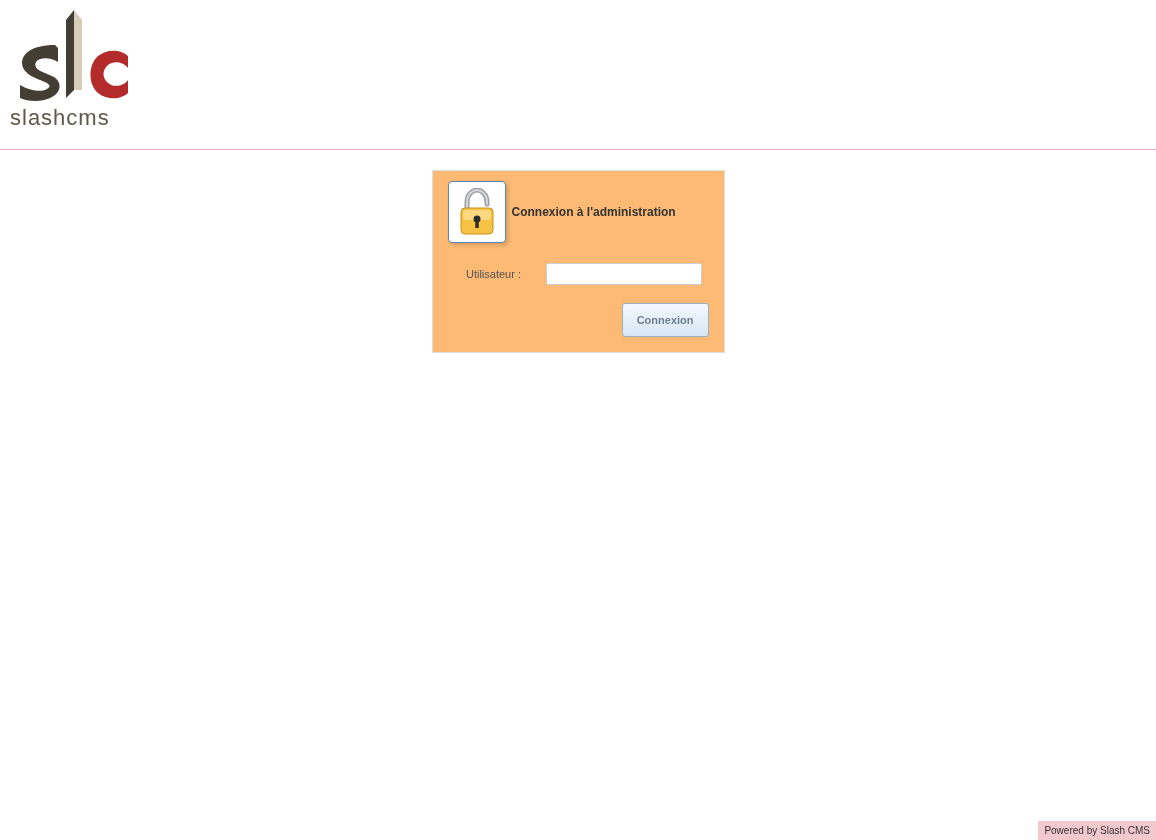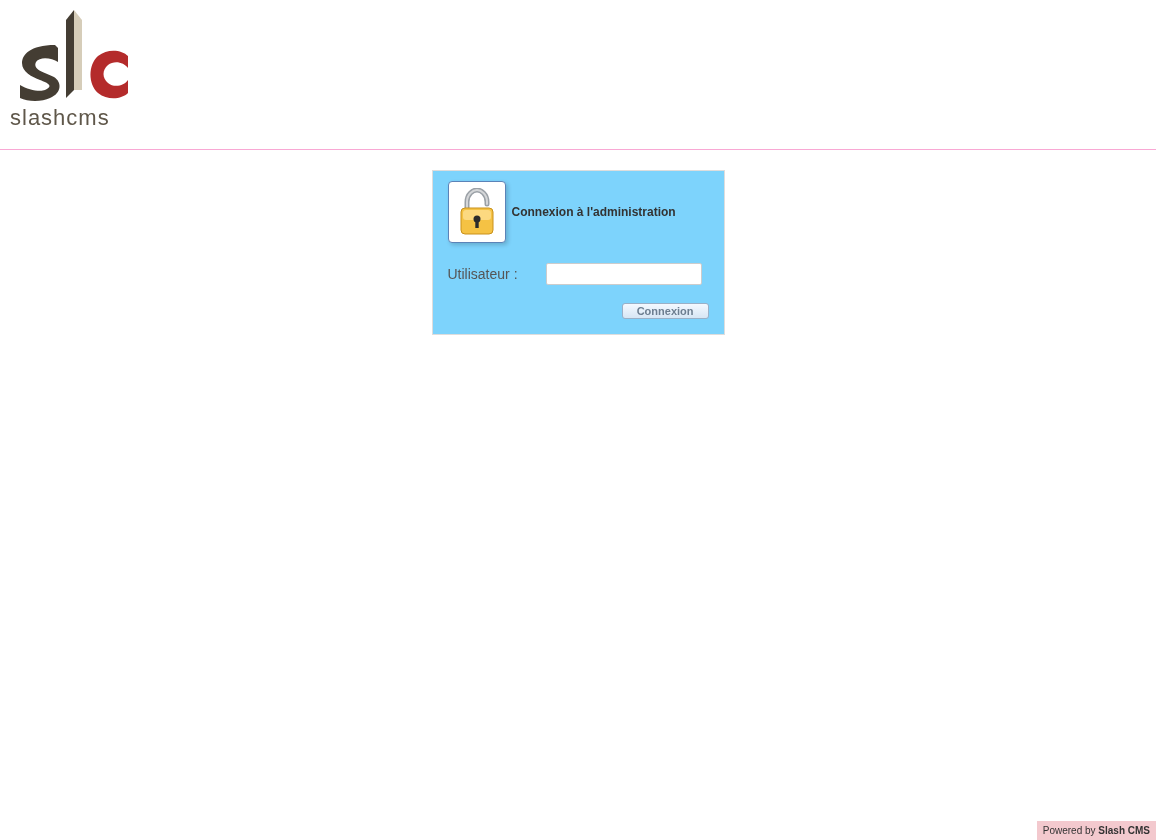--- a/index.html
+++ b/index.html
@@ -18,21 +18,21 @@
       border-bottom: 1px solid #f9a8d4;
       padding: 10px 0 0 10px;
     }
     .logo {
       display: inline-block;
     }
     .logo svg { display: block; }
     .login-box {
       width: 293px;
       margin: 20px auto 0;
-      background: #7dd3fc;
+      background: #fdba74;
       border: 1px solid #ddd;
       padding: 10px 15px 15px 15px;
     }
     .login-header {
       display: flex;
       align-items: center;
       margin-bottom: 20px;
     }
     .lock-icon {
       width: 58px;
@@ -51,59 +51,59 @@
       font-size: 12px;
       color: #333;
     }
     .form-row {
       display: flex;
       align-items: center;
       margin-bottom: 18px;
     }
     .form-label {
       width: 98px;
-      text-align: left;
+      text-align: center;
       padding-right: 6px;
       color: #555;
-      font-size: 14px;
+      font-size: 11px;
     }
     .form-input {
       width: 156px;
       height: 22px;
       border: 1px solid #ccc;
       border-radius: 2px;
       background: #fff;
       padding: 0 4px;
       font-size: 11px;
     }
     .button-row {
       text-align: right;
     }
     .submit-btn {
       display: inline-block;
-      padding: 1px 14px;
+      padding: 10px 14px;
       border: 1px solid #9ab0c7;
       border-radius: 3px;
       background: linear-gradient(#f4f9ff, #d7e6f4);
       color: #6d7e90;
       font-weight: bold;
       font-size: 11px;
       font-family: inherit;
       cursor: pointer;
     }
     .footer {
       position: absolute;
       bottom: 0;
       right: 0;
       background: #f3c9ce;
       color: #333;
       font-size: 10px;
       padding: 4px 6px;
     }
-    .footer .brand { font-weight: bold; margin-top: 12px; }
+    .footer .brand { font-weight: normal; margin-top: 12px; }
   </style>
 </head>
 <body>
 
 <div class="header">
   <div class="logo">
     <svg width="130" height="120" viewBox="0 0 130 120">
 
       <polygon points="64,0 56,10 56,88 64,80" fill="#443d33"></polygon>
       <polygon points="64,0 72,10 72,80 64,80" fill="#d6cdb9"></polygon>

